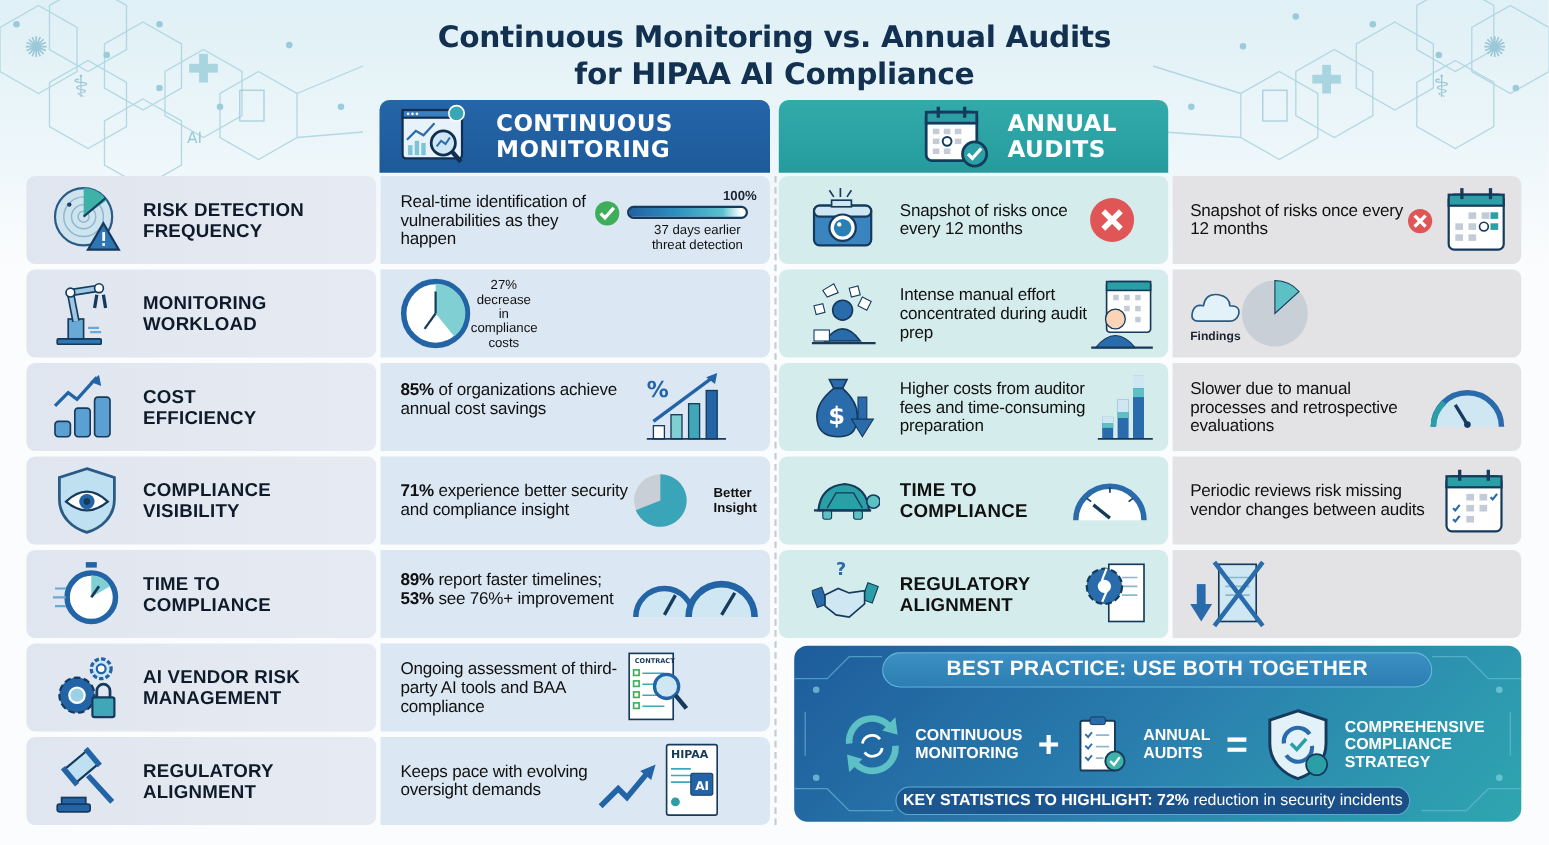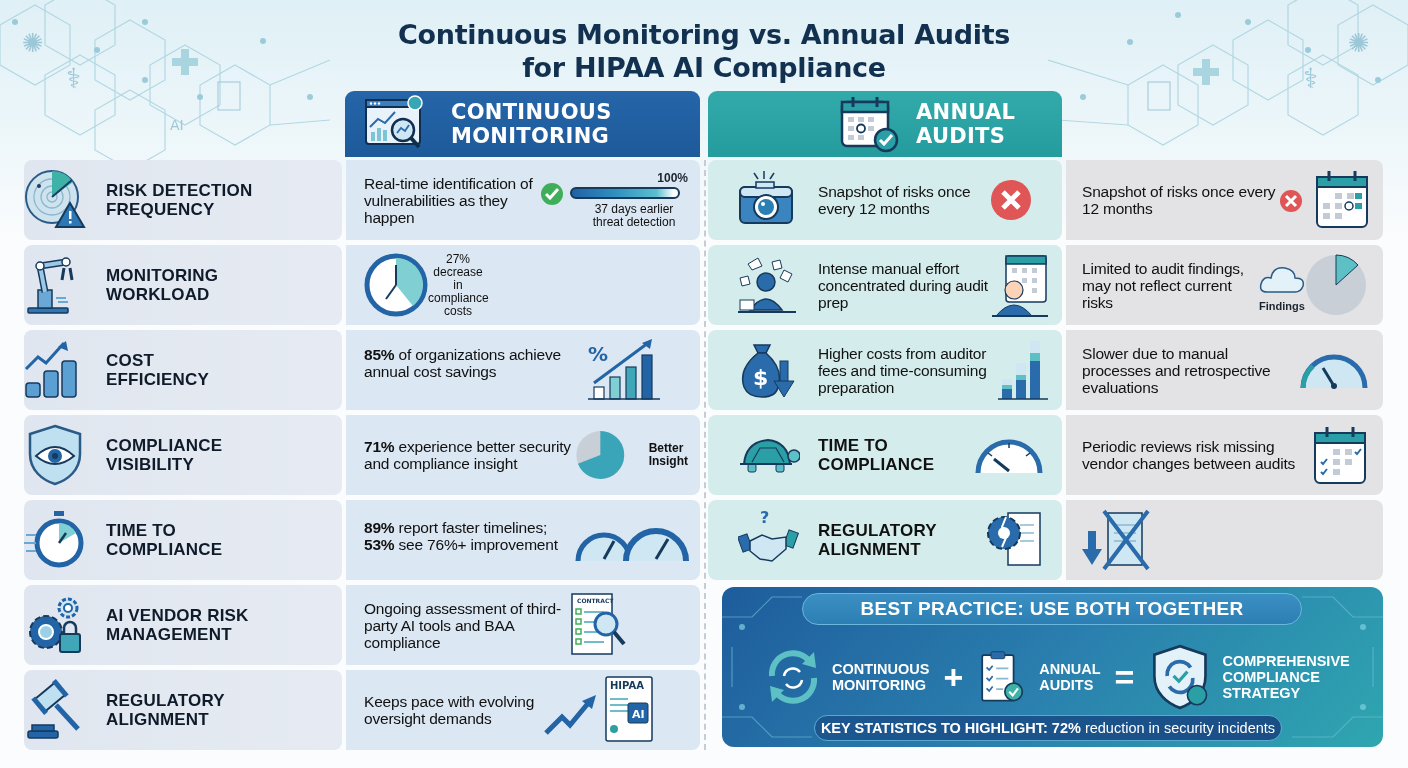--- a/index.html
+++ b/index.html
@@ -9,21 +9,21 @@
 .hex-deco{position:absolute;top:0;width:360px;height:160px;opacity:.85}
 .hex-deco.left{left:0}
 .hex-deco.right{right:0}
 .title{position:absolute;left:0;top:18px;width:1408px;text-align:center;font-family:"DejaVu Sans",sans-serif;font-weight:bold;font-size:27px;line-height:33px;color:#12304f;letter-spacing:-.3px}
 .col-head{position:absolute;top:91px;height:66px;border-radius:9px 9px 0 0;display:flex;align-items:center;color:#fff;font-family:"DejaVu Sans",sans-serif;font-weight:bold;font-size:21px;line-height:24px;letter-spacing:.3px}
 .col-head.cm{left:345px;width:355px;background:linear-gradient(180deg,#2565a8,#1d5a9a);padding-left:18px}
 .col-head.aa{left:708px;width:354px;background:linear-gradient(180deg,#33aaaa,#249c9e);padding-left:130px}
 .col-head .ic{width:74px;height:60px;margin-right:14px;flex-shrink:0}
 .col-head.aa .ic{width:64px}
 .row{position:absolute;height:80px;border-radius:8px}
-.lbl{left:24px;width:318px;background:linear-gradient(90deg,#e0e6ef,#e6ebf3);display:flex;align-items:center;}
+.lbl{left:24px;width:318px;background:linear-gradient(90deg,#e0e6ef,#e6ebf3);display:flex;align-items:center;padding-left:24px}
 .lbl .ic{width:62px;height:62px;flex-shrink:0;margin-right:20px}
 .lbl .t{font-weight:bold;font-size:17px;line-height:19px;color:#0f1b2a;letter-spacing:.2px}
 .cmc{left:346px;width:354px;background:#dbe7f2;border-radius:0 8px 8px 0;display:flex;align-items:center;padding-left:18px;padding-right:10px}
 .cmc .tx{font-family:"Liberation Sans",sans-serif;font-size:15.5px;line-height:17px;color:#111;flex:1;letter-spacing:-.2px}
 .cmc .tx b{font-weight:bold}
 .cmc .vis{flex-shrink:0;display:flex;align-items:center}
 .aac{left:708px;width:354px;background:#d5ecec;display:flex;align-items:center;padding-left:30px;padding-right:10px}
 .aac .ic{width:62px;height:62px;flex-shrink:0;margin-right:18px}
 .aac .tx{font-size:15.5px;line-height:17px;color:#111;flex:1;letter-spacing:-.2px}
 .aac .tx.bold{font-weight:bold;font-size:17px;line-height:19px;letter-spacing:.2px}
@@ -443,21 +443,20 @@
         <rect x="32" y="26" width="5" height="5"></rect>
         <rect x="42" y="26" width="5" height="5"></rect>
         <rect x="42" y="36" width="5" height="5"></rect>
       </g>
     <circle cx="24" cy="38" r="9" fill="#fbd4b8" stroke="#163a5c" stroke-width="1.2"></circle>
     <path d="M6 64 Q24 42 42 64 Z" fill="#2a6bab" stroke="#163a5c"></path>
     <line x1="2" y1="64" x2="58" y2="64" stroke="#163a5c" stroke-width="2"></line>
   </svg>
 </div>
 <div class="row aar" style="top:245px">
-  <div class="tx">Limited to audit findings, may not reflect current risks</div>
   <div class="vis" style="position:relative;width:110px;height:70px">
     <svg width="66" height="66" viewBox="0 0 66 66" style="position:absolute;right:0;top:2px">
       <circle cx="33" cy="33" r="30" fill="#c9cfd6"></circle>
       <path d="M33 33 L33 3 A30 30 0 0 1 55 13 Z" fill="#5cc0c4" stroke="#163a5c" stroke-width="1"></path>
     </svg>
     <svg width="46" height="30" viewBox="0 0 46 30" style="position:absolute;left:0;top:14px">
         <path d="M8 28 Q0 28 2 20 Q4 12 12 14 Q14 2 26 4 Q36 6 36 14 Q46 14 44 22 Q42 28 36 28 Z" fill="#e3f1f8" stroke="#2a5a86" stroke-width="1.5"></path>
       </svg>
     <div style="position:absolute;left:0;top:50px;font-size:11px;font-weight:bold">Findings</div>
   </div>

